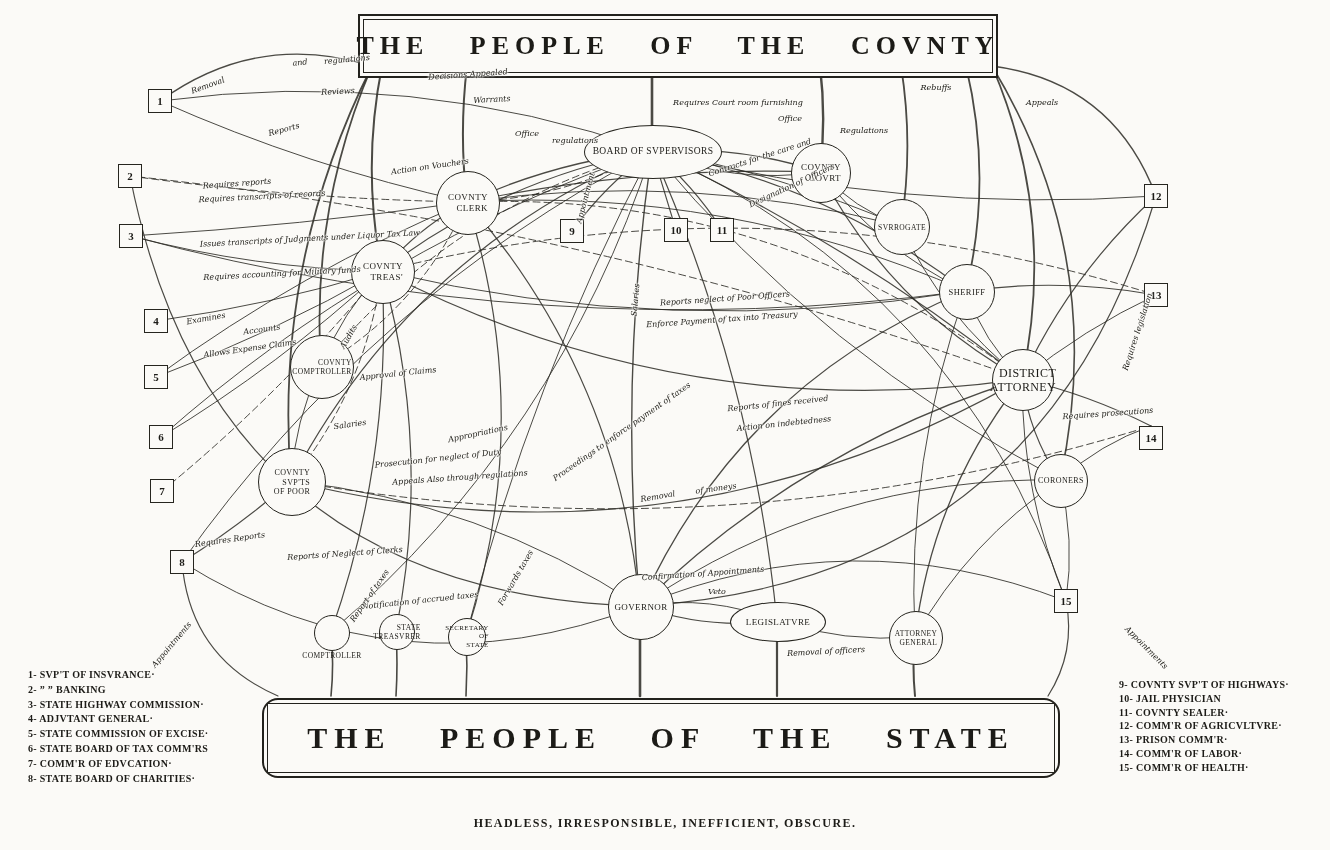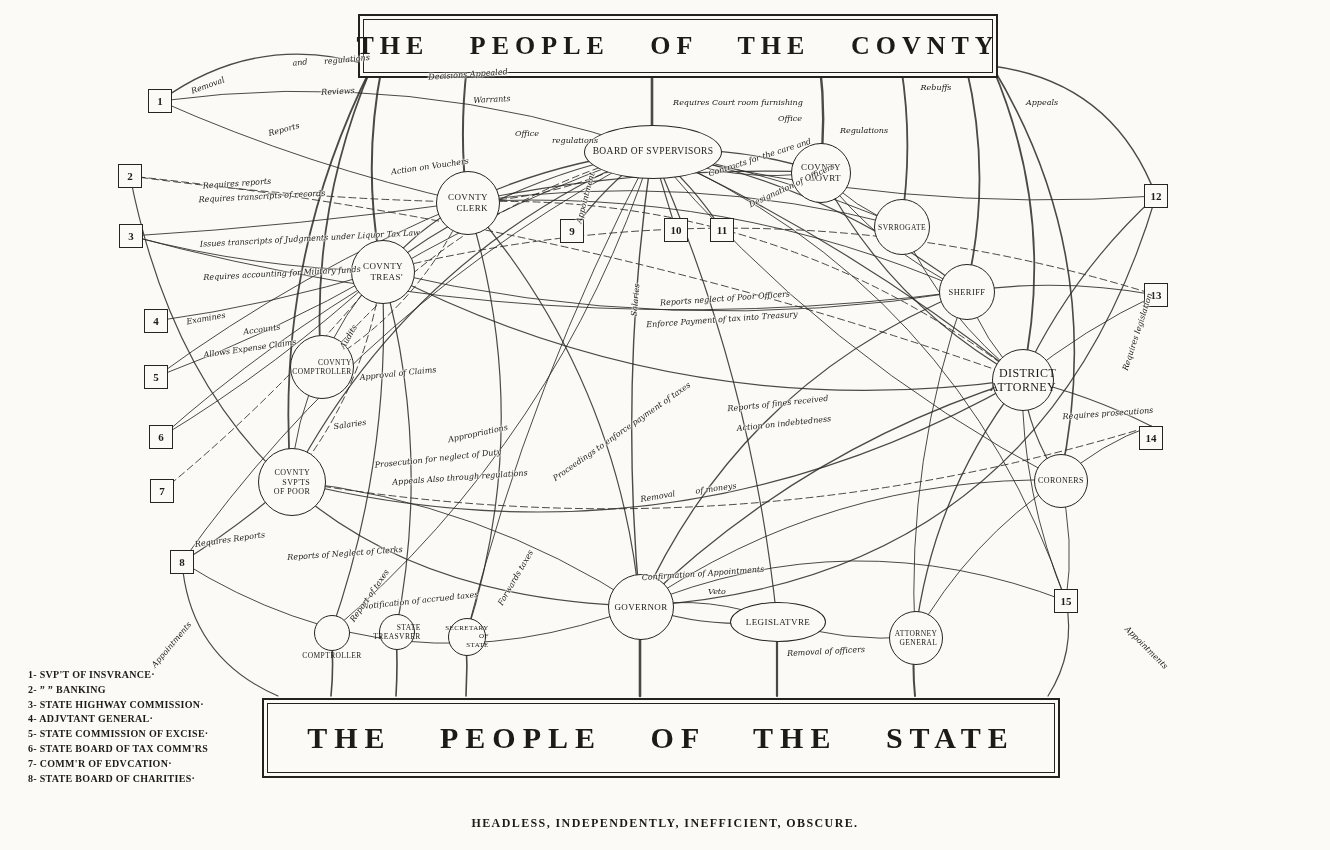--- a/index.html
+++ b/index.html
@@ -4,21 +4,21 @@
 <style>
   html,body{margin:0;padding:0;background:#e8e6e0;}
   .page{position:relative;width:1330px;height:850px;background:#fbfaf7;overflow:hidden;
         font-family:"Liberation Serif",serif;color:#1c1b17;}
   #edges{position:absolute;left:0;top:0;z-index:1;}
   .edge{fill:none;stroke:#2b2a24;stroke-linecap:round;opacity:.85;}
   .edge.dashed{stroke-dasharray:7 4;}
   .banner{position:absolute;z-index:2;background:#fbfaf7;border:2px solid #23221d;padding:3px;box-sizing:border-box;}
   .banner-inner{border:1px solid #23221d;height:100%;display:flex;align-items:center;justify-content:center;box-sizing:border-box;}
   .banner.top{left:358px;top:14px;width:640px;height:64px;}
-  .banner.bottom{left:262px;top:698px;width:798px;height:80px;}
+  .banner.bottom{left:262px;top:698px;width:798px;height:80px;border-radius:16px;}
   .banner.top .banner-inner span{font-size:26px;font-weight:700;letter-spacing:6px;word-spacing:28px;white-space:nowrap;}
   .banner.bottom .banner-inner span{font-size:30px;font-weight:700;letter-spacing:7px;word-spacing:34px;white-space:nowrap;}
   #nodes,#boxes,#labels{position:absolute;left:0;top:0;width:100%;height:100%;pointer-events:none;}
   .node{position:absolute;background:#fbfaf7;border:1.5px solid #26251f;border-radius:50%;z-index:2;}
   .node-label{position:absolute;left:50%;top:50%;transform:translate(-50%,-50%);
     font-family:"Liberation Serif",serif;font-size:8.5px;font-weight:400;letter-spacing:.4px;
     text-align:right;white-space:pre-line;line-height:1.2;width:max-content;color:#1c1b17;}
   .node-label.below{top:calc(100% + 1px);transform:translate(-50%,0);}
   .numbox{position:absolute;width:24px;height:24px;background:#fbfaf7;border:1.5px solid #26251f;
     z-index:2;display:flex;align-items:center;justify-content:center;
@@ -294,18 +294,27 @@
   <div id="legend-left" class="legend">
       <div class="legend-item">1- SVP'T OF INSVRANCE·</div>
       <div class="legend-item">2-   ”   ”  BANKING</div>
       <div class="legend-item">3- STATE HIGHWAY COMMISSION·</div>
       <div class="legend-item">4- ADJVTANT GENERAL·</div>
       <div class="legend-item">5- STATE COMMISSION OF EXCISE·</div>
       <div class="legend-item">6- STATE BOARD OF TAX COMM'RS</div>
       <div class="legend-item">7- COMM'R OF EDVCATION·</div>
       <div class="legend-item">8- STATE BOARD OF CHARITIES·</div>
     </div>
+  <div id="legend-right" class="legend">
+      <div class="legend-item">9- COVNTY SVP'T OF HIGHWAYS·</div>
+      <div class="legend-item">10- JAIL PHYSICIAN</div>
+      <div class="legend-item">11- COVNTY SEALER·</div>
+      <div class="legend-item">12- COMM'R OF AGRICVLTVRE·</div>
+      <div class="legend-item">13- PRISON COMM'R·</div>
+      <div class="legend-item">14- COMM'R OF LABOR·</div>
+      <div class="legend-item">15- COMM'R OF HEALTH·</div>
+    </div>
 
   <div class="caption">
-    <div class="caption2">HEADLESS, INDEPENDENTLY, INEFFICIENT, OBSCURE.</div>
+    <div class="caption2">HEADLESS, IRRESPONSIBLE, INEFFICIENT, OBSCURE.</div>
   </div>
 
 </div>
 
 </body></html>

